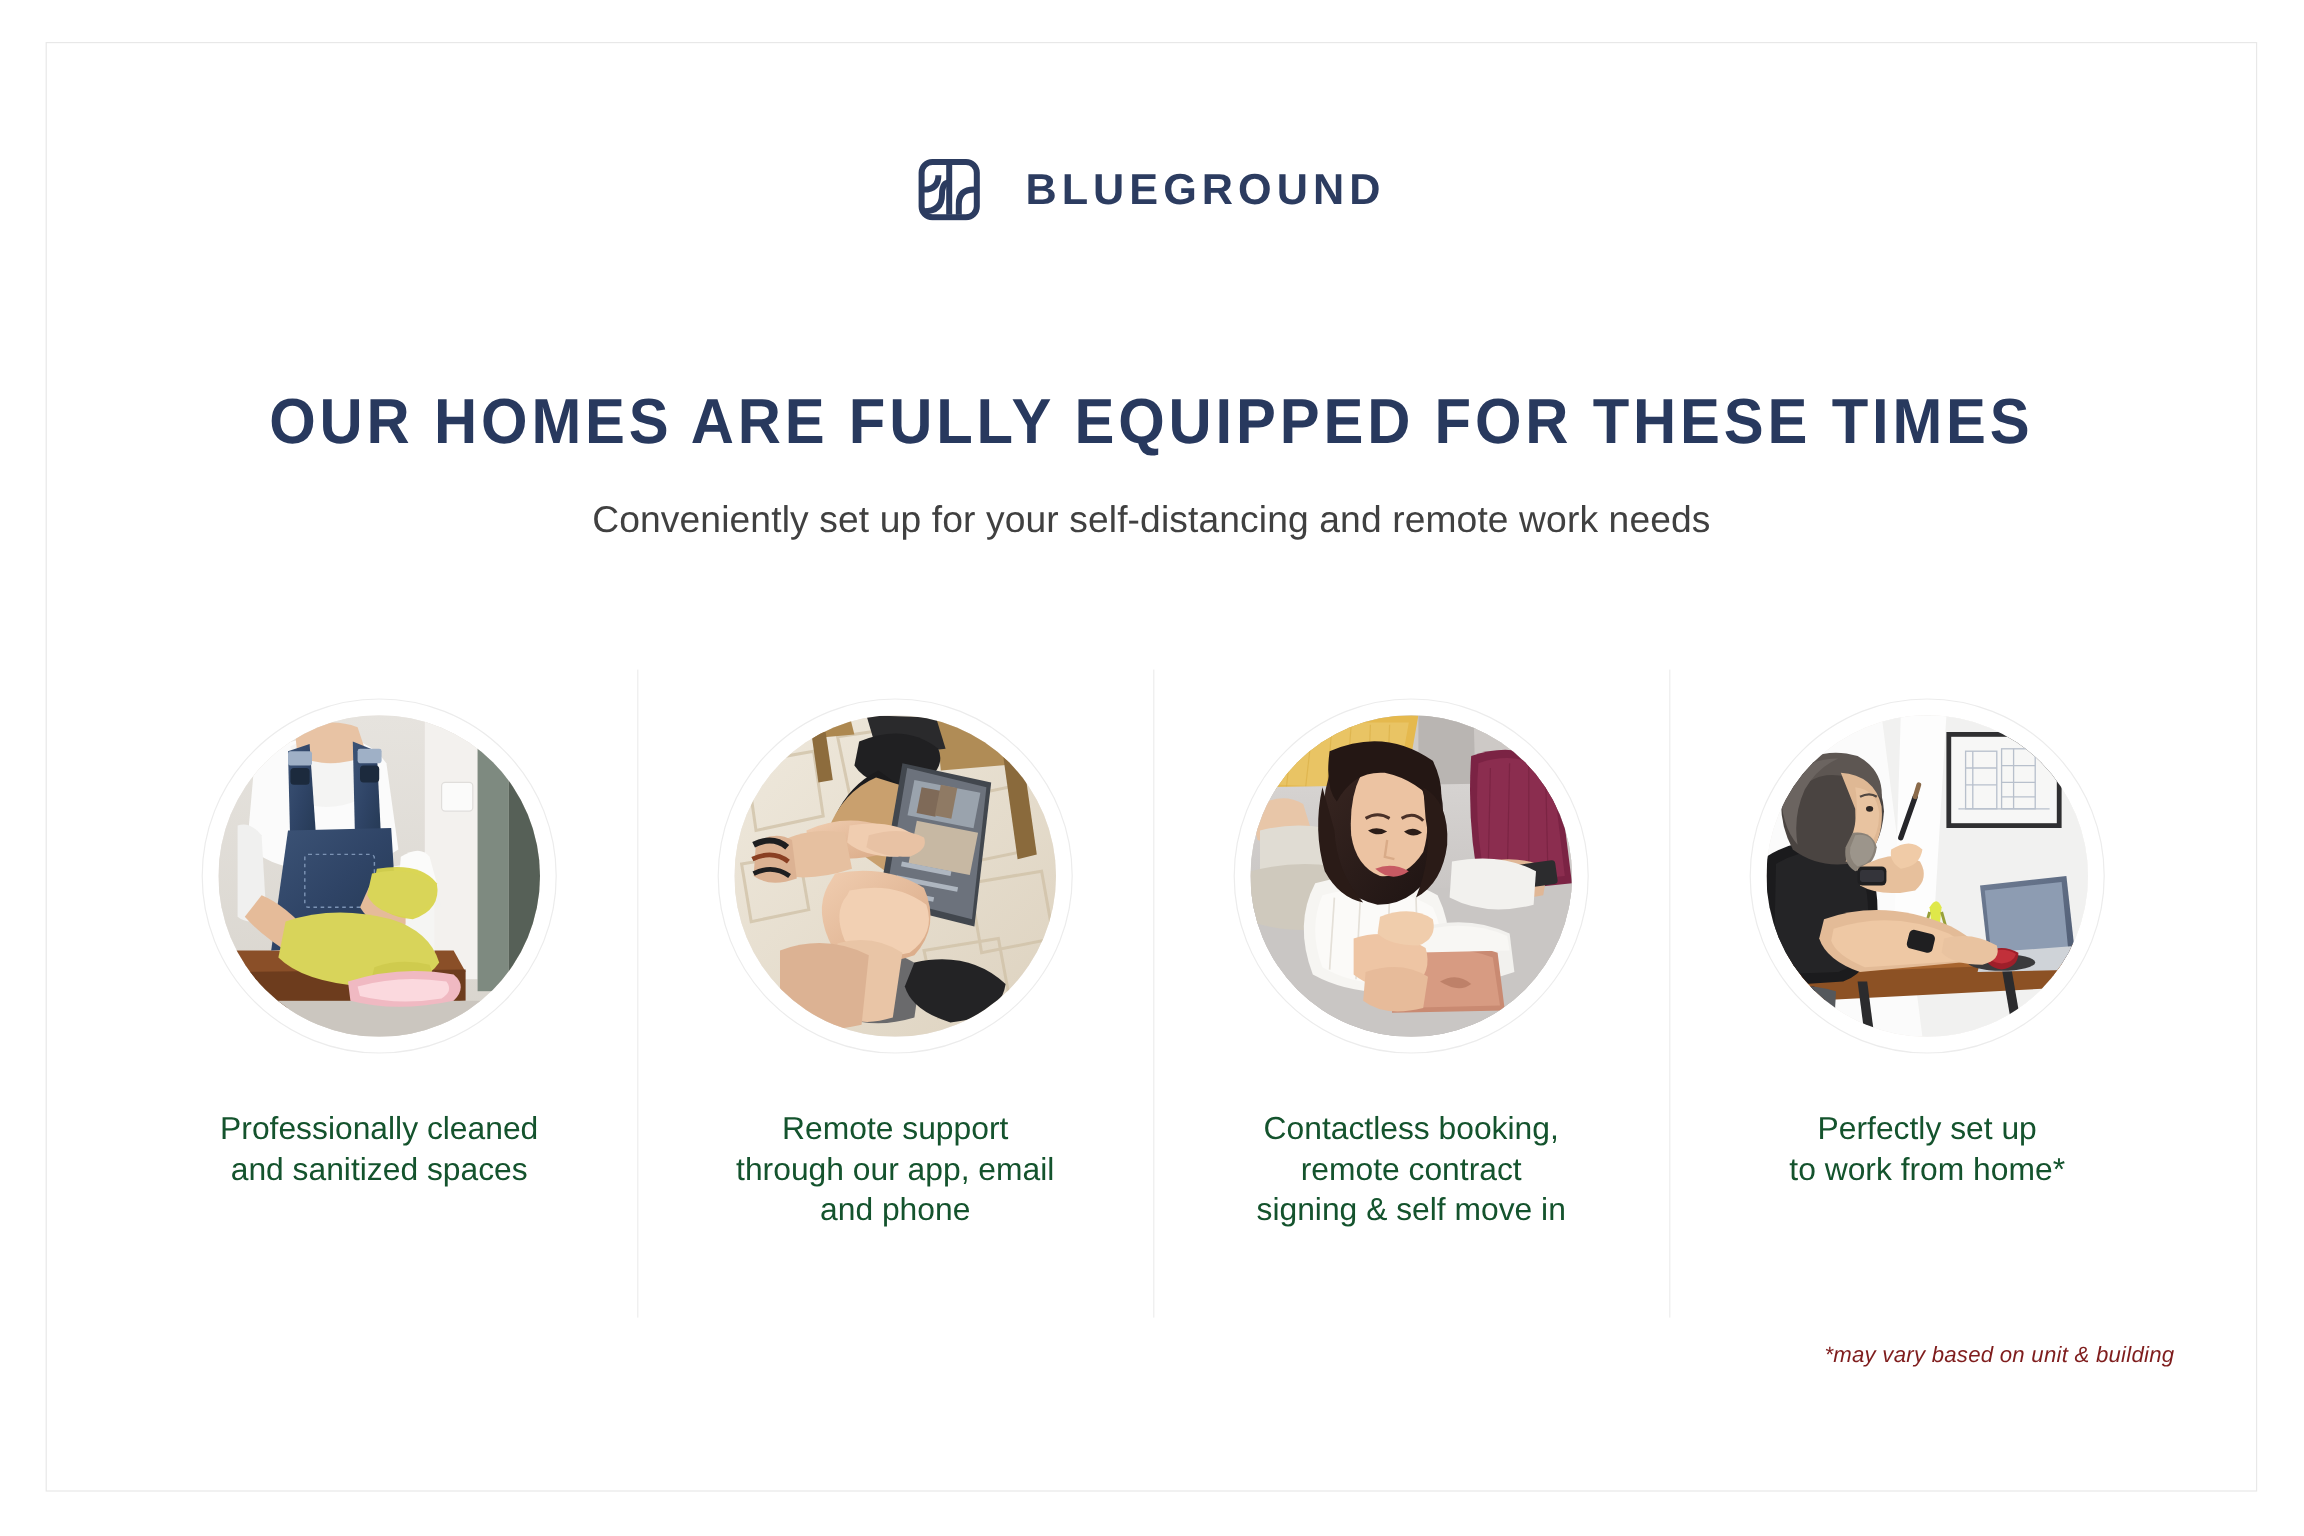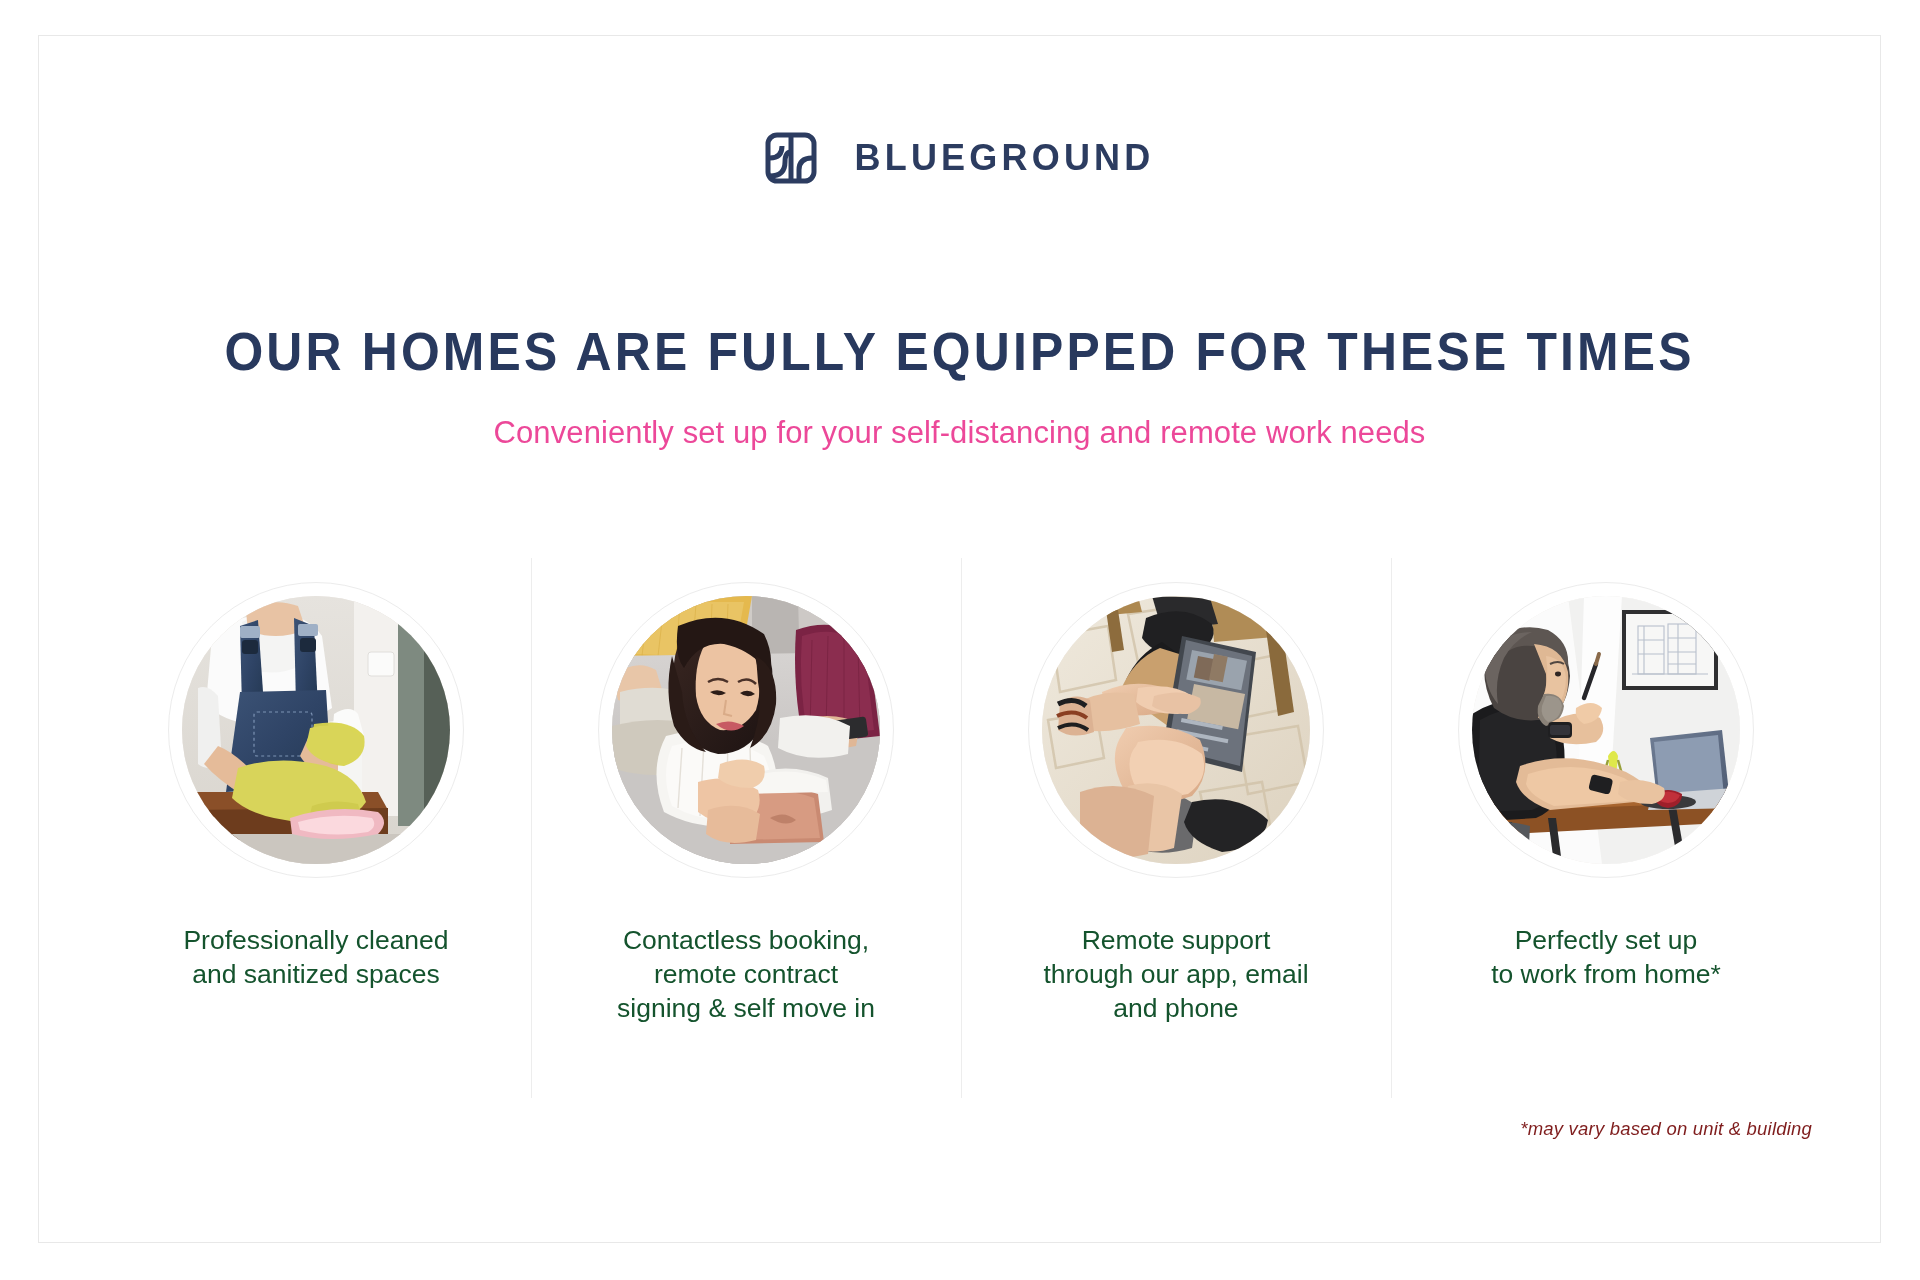--- a/index.html
+++ b/index.html
@@ -68,21 +68,21 @@
   }
 
   .subhead {
     position: absolute;
     top: 347px;
     left: 0;
     width: 100%;
     text-align: center;
     font-size: 31px;
     font-weight: normal;
-    color: #ec4899;
+    color: #404040;
     line-height: 1.2;
     letter-spacing: 0.1px;
     white-space: nowrap;
   }
 
   
   .features {
     position: absolute;
     top: 520px;
     left: 62px;
@@ -229,20 +229,90 @@
       </div>
       <div class="caption">Professionally cleaned
 and sanitized spaces</div>
     </div>
 
     <div class="feature">
       <div class="photo-ring">
         <div class="photo">
           <svg viewBox="0 0 268 268" preserveAspectRatio="xMidYMid slice">
             <defs>
+              <linearGradient id="rug" x1="0" y1="0" x2="1" y2="1">
+                <stop offset="0" stop-color="#efe9dd"></stop>
+                  <stop offset="1" stop-color="#ddd2bf"></stop>
+              </linearGradient>
+              <linearGradient id="skin2" x1="0" y1="0" x2="1" y2="1">
+                <stop offset="0" stop-color="#f0cdb0"></stop>
+                  <stop offset="1" stop-color="#d9a986"></stop>
+              </linearGradient>
+            </defs>
+            <rect width="268" height="268" fill="url(#rug)"></rect>
+            <g stroke="#cfc0a6" stroke-width="2.5" fill="none" opacity="0.75">
+              <path d="M10 40 L66 30 L74 84 L18 96 Z"></path>
+              <path d="M86 18 L140 10 L150 56 L96 66 Z"></path>
+              <path d="M180 70 L238 58 L248 112 L190 124 Z"></path>
+              <path d="M196 140 L256 130 L266 186 L206 198 Z"></path>
+              <path d="M158 196 L220 186 L230 240 L170 252 Z"></path>
+              <path d="M6 124 L54 116 L62 162 L14 172 Z"></path>
+            </g>
+            <path d="M52 0 L96 0 L100 16 L56 20 Z" fill="#ad8850"></path>
+            <path d="M64 14 L76 14 L82 54 L70 56 Z" fill="#8d6c3d"></path>
+            <path d="M168 0 L268 0 L268 38 L172 46 Z" fill="#b08c56"></path>
+            <path d="M224 34 L240 32 L252 116 L236 120 Z" fill="#8a6a3c"></path>
+            <path d="M110 0 L168 2 L176 28 L120 34 Z" fill="#2a2a2c"></path>
+            <path d="M104 22 Q142 6 170 28 Q178 48 146 62 Q112 60 100 42 Z" fill="#202022"></path>
+            <path d="M120 46 Q96 58 84 84 L108 96 Q128 72 142 62 Z" fill="#1b1b1d"></path>
+            <path d="M118 52 Q90 64 78 96 L140 140 Q150 96 150 62 Z" fill="#c9a06e"></path>
+            <path d="M86 200 Q120 186 156 210 L150 252 Q110 264 82 246 Z" fill="#6a6a6c"></path>
+            <path d="M150 206 Q196 196 226 224 Q222 252 180 256 Q148 246 142 226 Z" fill="#232325"></path>
+            <path d="M140 40 L214 56 L200 176 L120 156 Z" fill="#42474e"></path>
+            <path d="M144 44 L210 60 L198 170 L126 152 Z" fill="#6c727c"></path>
+            <rect x="150" y="54" width="56" height="30" fill="#9aa3ad" transform="rotate(11 150 54)"></rect>
+            <rect x="152" y="88" width="52" height="36" fill="#c7b8a3" transform="rotate(11 152 88)"></rect>
+            <rect x="156" y="60" width="16" height="22" fill="#7f6a58" transform="rotate(11 156 60)"></rect>
+            <rect x="172" y="58" width="14" height="26" fill="#8f7a64" transform="rotate(11 172 58)"></rect>
+            <g fill="#aeb6c0" transform="rotate(11 140 120)">
+              <rect x="140" y="122" width="42" height="4"></rect>
+              <rect x="138" y="134" width="52" height="4"></rect>
+              <rect x="136" y="146" width="36" height="4"></rect>
+            </g>
+            <path d="M60 96 Q92 82 122 92 Q138 100 130 114 Q96 124 64 116 Z" fill="url(#skin2)"></path>
+            <path d="M96 92 Q130 86 150 100 Q154 112 136 118 Q108 118 94 106 Z" fill="#f0cdb0"></path>
+            <path d="M112 100 Q140 92 158 102 Q162 112 146 118 Q122 118 110 110 Z" fill="#e8c2a4"></path>
+            <path d="M30 110 Q58 92 92 98 L98 128 Q62 140 34 132 Z" fill="#e6c0a0"></path>
+            <path d="M18 106 Q34 96 48 104 L52 136 Q30 144 16 134 Z" fill="#dcb293"></path>
+            <g stroke="#1e1e20" stroke-width="5" fill="none">
+              <path d="M16 108 Q32 100 44 110"></path>
+            </g>
+            <g stroke="#8a3f22" stroke-width="4" fill="none">
+              <path d="M15 120 Q32 112 45 122"></path>
+            </g>
+            <g stroke="#1e1e20" stroke-width="4" fill="none">
+              <path d="M16 132 Q32 124 46 134"></path>
+            </g>
+            <path d="M84 132 Q126 124 158 144 Q172 176 150 200 Q110 214 82 194 Q66 164 78 142 Z" fill="url(#skin2)"></path>
+            <path d="M96 146 Q134 138 160 158 Q168 182 146 198 Q112 206 92 188 Q82 164 94 150 Z" fill="#f2d0b3"></path>
+            <path d="M86 190 Q116 182 140 198 L132 252 Q100 262 80 244 Z" fill="#e9c5a6"></path>
+            <path d="M38 196 Q76 182 112 200 L106 258 Q64 268 38 250 Z" fill="#dcb293"></path>
+          </svg>
+        </div>
+      </div>
+      <div class="caption">Remote support
+through our app, email
+and phone</div>
+    </div>
+
+    <div class="feature">
+      <div class="photo-ring">
+        <div class="photo">
+          <svg viewBox="0 0 268 268" preserveAspectRatio="xMidYMid slice">
+            <defs>
               <linearGradient id="bed" x1="0" y1="0" x2="0" y2="1">
                 <stop offset="0" stop-color="#d6d3d1"></stop>
                   <stop offset="1" stop-color="#b9b5b4"></stop>
               </linearGradient>
               <linearGradient id="hair" x1="0" y1="0" x2="1" y2="1">
                 <stop offset="0" stop-color="#3a2722"></stop>
                   <stop offset="1" stop-color="#1d1312"></stop>
               </linearGradient>
             </defs>
             <rect width="268" height="268" fill="#dedbd8"></rect>
@@ -303,90 +373,20 @@
             <path d="M158 222 Q172 214 184 224 Q174 232 158 222 Z" fill="#b87a63" opacity="0.8"></path>
             <path d="M86 186 Q118 176 146 194 Q152 214 136 226 Q106 232 86 216 Z" fill="#eec5a4"></path>
             <path d="M96 214 Q126 204 148 218 L144 244 Q112 252 94 238 Z" fill="#e7bb9a"></path>
             <path d="M108 168 Q134 158 152 170 Q156 186 140 192 Q116 192 106 182 Z" fill="#f0cdac"></path>
           </svg>
         </div>
       </div>
       <div class="caption">Contactless booking,
 remote contract
 signing &amp; self move in</div>
-    </div>
-
-    <div class="feature">
-      <div class="photo-ring">
-        <div class="photo">
-          <svg viewBox="0 0 268 268" preserveAspectRatio="xMidYMid slice">
-            <defs>
-              <linearGradient id="rug" x1="0" y1="0" x2="1" y2="1">
-                <stop offset="0" stop-color="#efe9dd"></stop>
-                  <stop offset="1" stop-color="#ddd2bf"></stop>
-              </linearGradient>
-              <linearGradient id="skin2" x1="0" y1="0" x2="1" y2="1">
-                <stop offset="0" stop-color="#f0cdb0"></stop>
-                  <stop offset="1" stop-color="#d9a986"></stop>
-              </linearGradient>
-            </defs>
-            <rect width="268" height="268" fill="url(#rug)"></rect>
-            <g stroke="#cfc0a6" stroke-width="2.5" fill="none" opacity="0.75">
-              <path d="M10 40 L66 30 L74 84 L18 96 Z"></path>
-              <path d="M86 18 L140 10 L150 56 L96 66 Z"></path>
-              <path d="M180 70 L238 58 L248 112 L190 124 Z"></path>
-              <path d="M196 140 L256 130 L266 186 L206 198 Z"></path>
-              <path d="M158 196 L220 186 L230 240 L170 252 Z"></path>
-              <path d="M6 124 L54 116 L62 162 L14 172 Z"></path>
-            </g>
-            <path d="M52 0 L96 0 L100 16 L56 20 Z" fill="#ad8850"></path>
-            <path d="M64 14 L76 14 L82 54 L70 56 Z" fill="#8d6c3d"></path>
-            <path d="M168 0 L268 0 L268 38 L172 46 Z" fill="#b08c56"></path>
-            <path d="M224 34 L240 32 L252 116 L236 120 Z" fill="#8a6a3c"></path>
-            <path d="M110 0 L168 2 L176 28 L120 34 Z" fill="#2a2a2c"></path>
-            <path d="M104 22 Q142 6 170 28 Q178 48 146 62 Q112 60 100 42 Z" fill="#202022"></path>
-            <path d="M120 46 Q96 58 84 84 L108 96 Q128 72 142 62 Z" fill="#1b1b1d"></path>
-            <path d="M118 52 Q90 64 78 96 L140 140 Q150 96 150 62 Z" fill="#c9a06e"></path>
-            <path d="M86 200 Q120 186 156 210 L150 252 Q110 264 82 246 Z" fill="#6a6a6c"></path>
-            <path d="M150 206 Q196 196 226 224 Q222 252 180 256 Q148 246 142 226 Z" fill="#232325"></path>
-            <path d="M140 40 L214 56 L200 176 L120 156 Z" fill="#42474e"></path>
-            <path d="M144 44 L210 60 L198 170 L126 152 Z" fill="#6c727c"></path>
-            <rect x="150" y="54" width="56" height="30" fill="#9aa3ad" transform="rotate(11 150 54)"></rect>
-            <rect x="152" y="88" width="52" height="36" fill="#c7b8a3" transform="rotate(11 152 88)"></rect>
-            <rect x="156" y="60" width="16" height="22" fill="#7f6a58" transform="rotate(11 156 60)"></rect>
-            <rect x="172" y="58" width="14" height="26" fill="#8f7a64" transform="rotate(11 172 58)"></rect>
-            <g fill="#aeb6c0" transform="rotate(11 140 120)">
-              <rect x="140" y="122" width="42" height="4"></rect>
-              <rect x="138" y="134" width="52" height="4"></rect>
-              <rect x="136" y="146" width="36" height="4"></rect>
-            </g>
-            <path d="M60 96 Q92 82 122 92 Q138 100 130 114 Q96 124 64 116 Z" fill="url(#skin2)"></path>
-            <path d="M96 92 Q130 86 150 100 Q154 112 136 118 Q108 118 94 106 Z" fill="#f0cdb0"></path>
-            <path d="M112 100 Q140 92 158 102 Q162 112 146 118 Q122 118 110 110 Z" fill="#e8c2a4"></path>
-            <path d="M30 110 Q58 92 92 98 L98 128 Q62 140 34 132 Z" fill="#e6c0a0"></path>
-            <path d="M18 106 Q34 96 48 104 L52 136 Q30 144 16 134 Z" fill="#dcb293"></path>
-            <g stroke="#1e1e20" stroke-width="5" fill="none">
-              <path d="M16 108 Q32 100 44 110"></path>
-            </g>
-            <g stroke="#8a3f22" stroke-width="4" fill="none">
-              <path d="M15 120 Q32 112 45 122"></path>
-            </g>
-            <g stroke="#1e1e20" stroke-width="4" fill="none">
-              <path d="M16 132 Q32 124 46 134"></path>
-            </g>
-            <path d="M84 132 Q126 124 158 144 Q172 176 150 200 Q110 214 82 194 Q66 164 78 142 Z" fill="url(#skin2)"></path>
-            <path d="M96 146 Q134 138 160 158 Q168 182 146 198 Q112 206 92 188 Q82 164 94 150 Z" fill="#f2d0b3"></path>
-            <path d="M86 190 Q116 182 140 198 L132 252 Q100 262 80 244 Z" fill="#e9c5a6"></path>
-            <path d="M38 196 Q76 182 112 200 L106 258 Q64 268 38 250 Z" fill="#dcb293"></path>
-          </svg>
-        </div>
-      </div>
-      <div class="caption">Remote support
-through our app, email
-and phone</div>
     </div>
 
     <div class="feature">
       <div class="photo-ring">
         <div class="photo">
           <svg viewBox="0 0 268 268" preserveAspectRatio="xMidYMid slice">
             <defs>
               <linearGradient id="lap" x1="0" y1="0" x2="1" y2="1">
                 <stop offset="0" stop-color="#6f7d94"></stop>
                   <stop offset="1" stop-color="#4d5a71"></stop>

